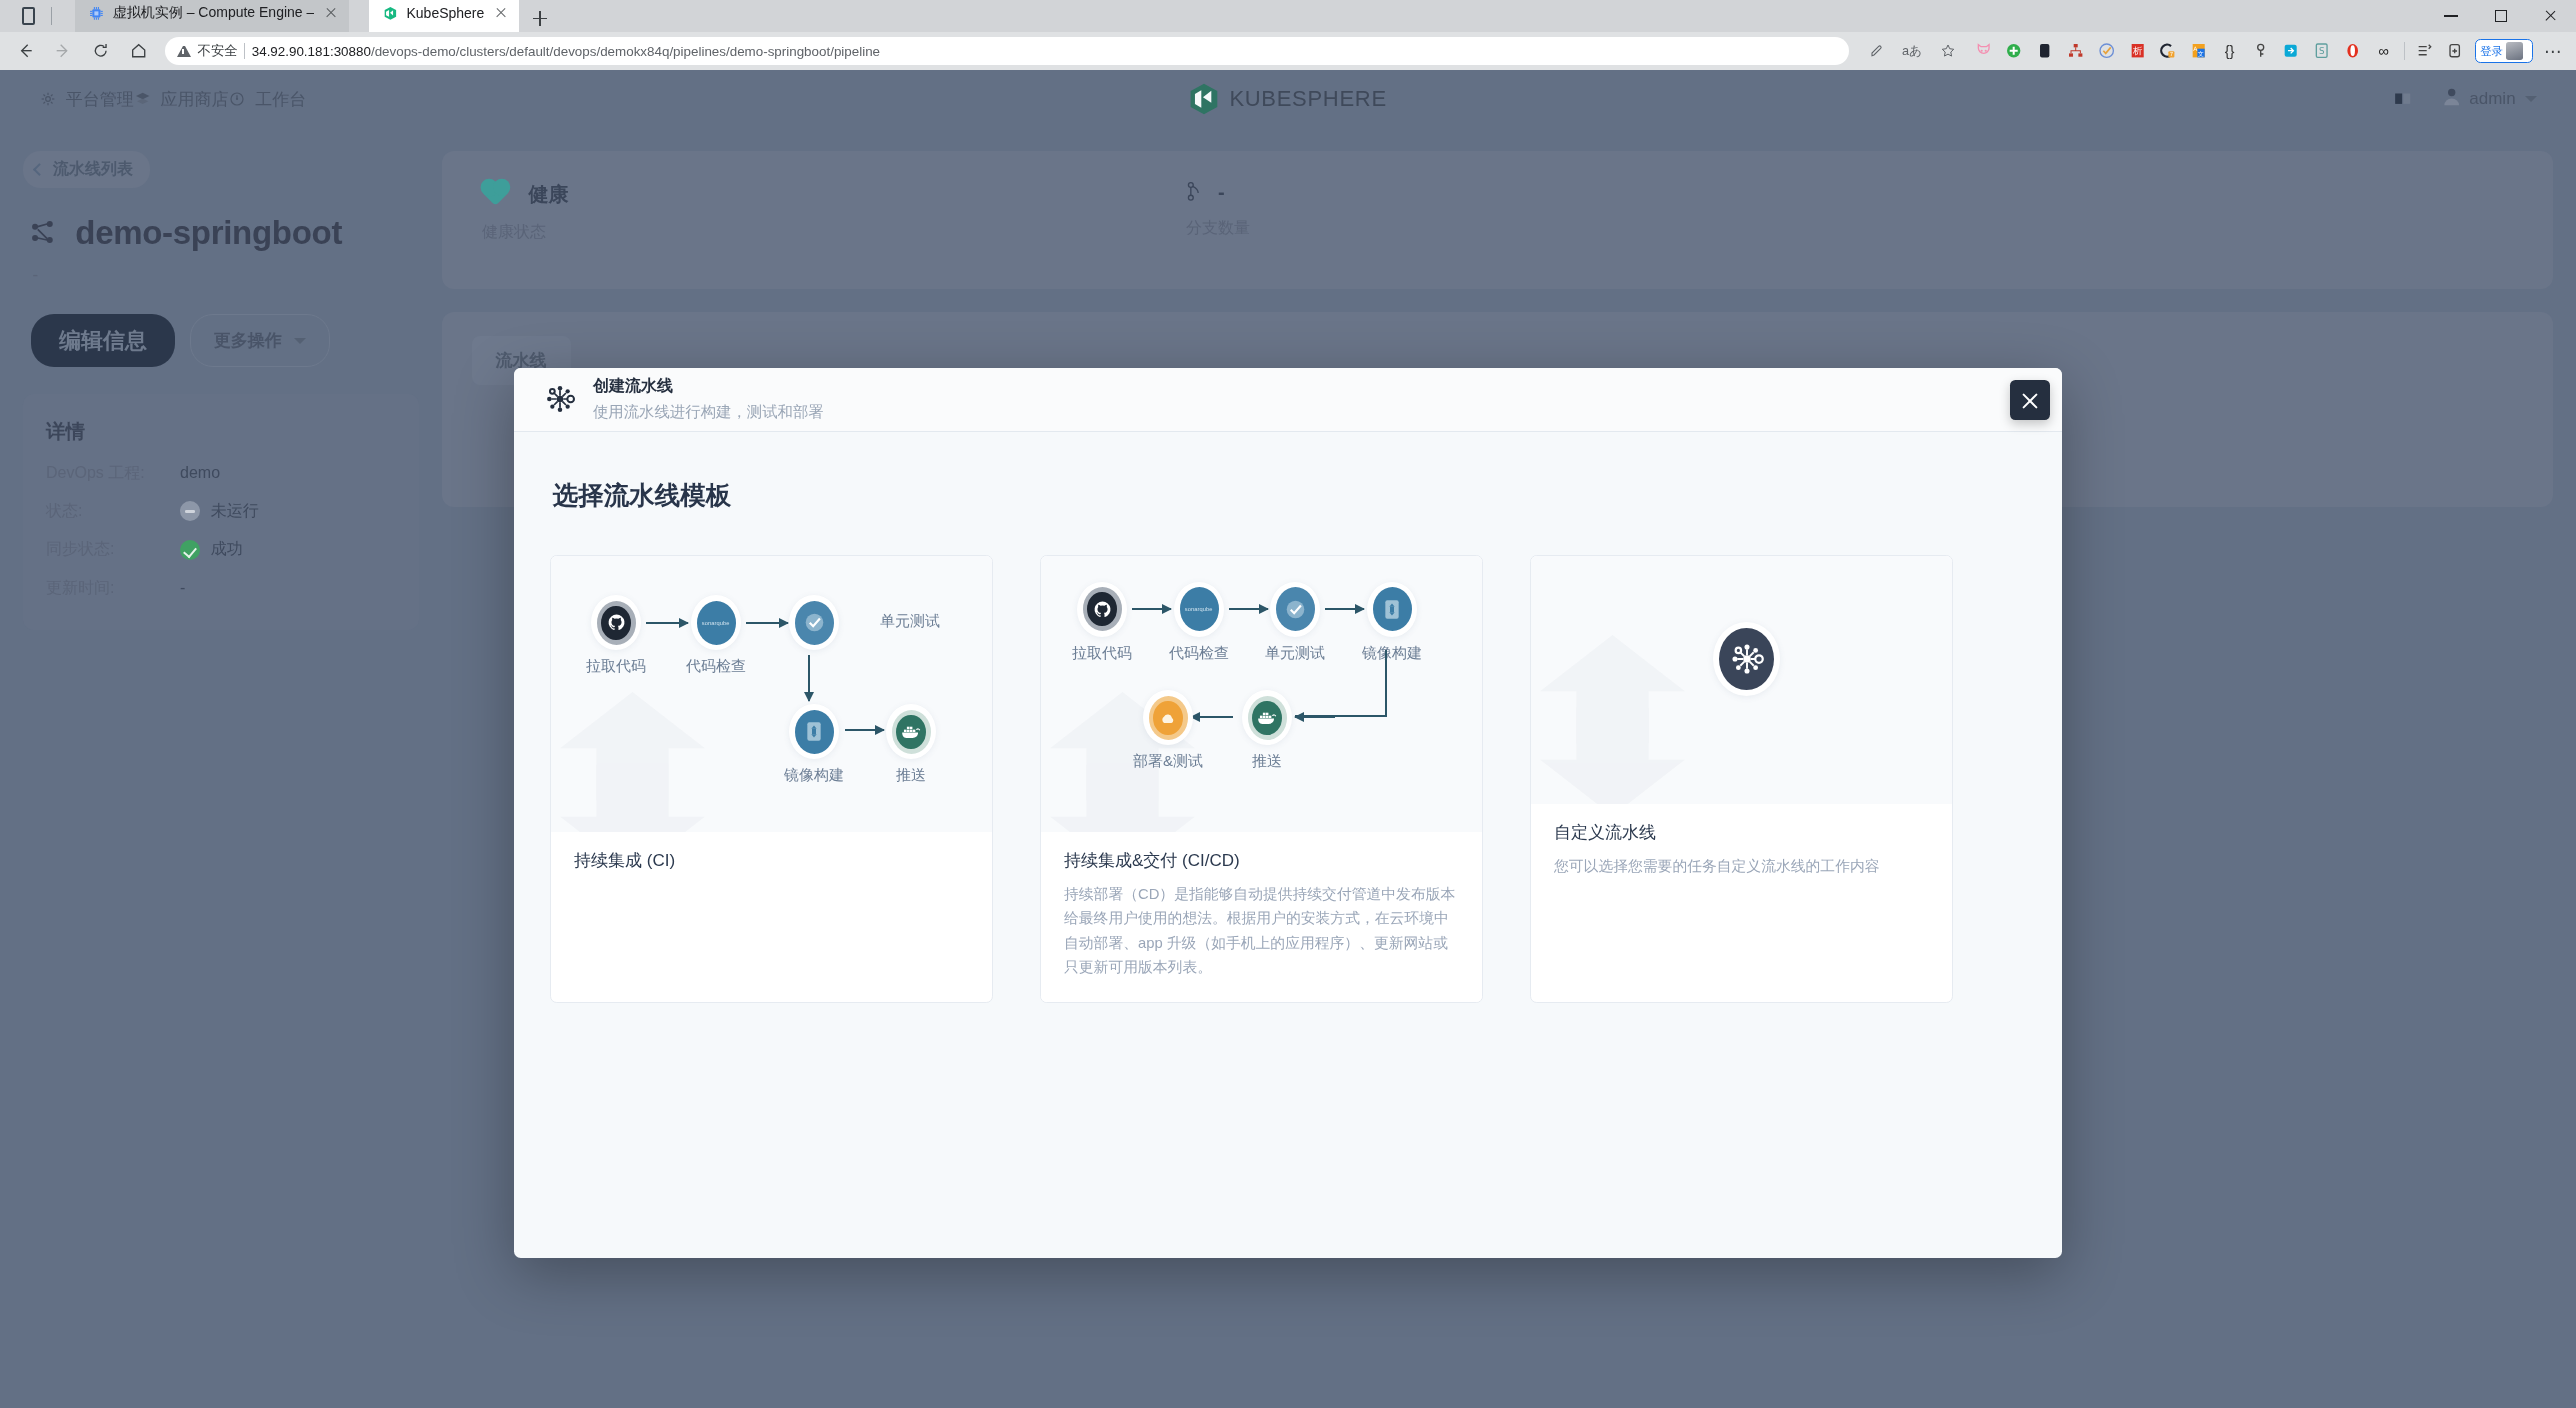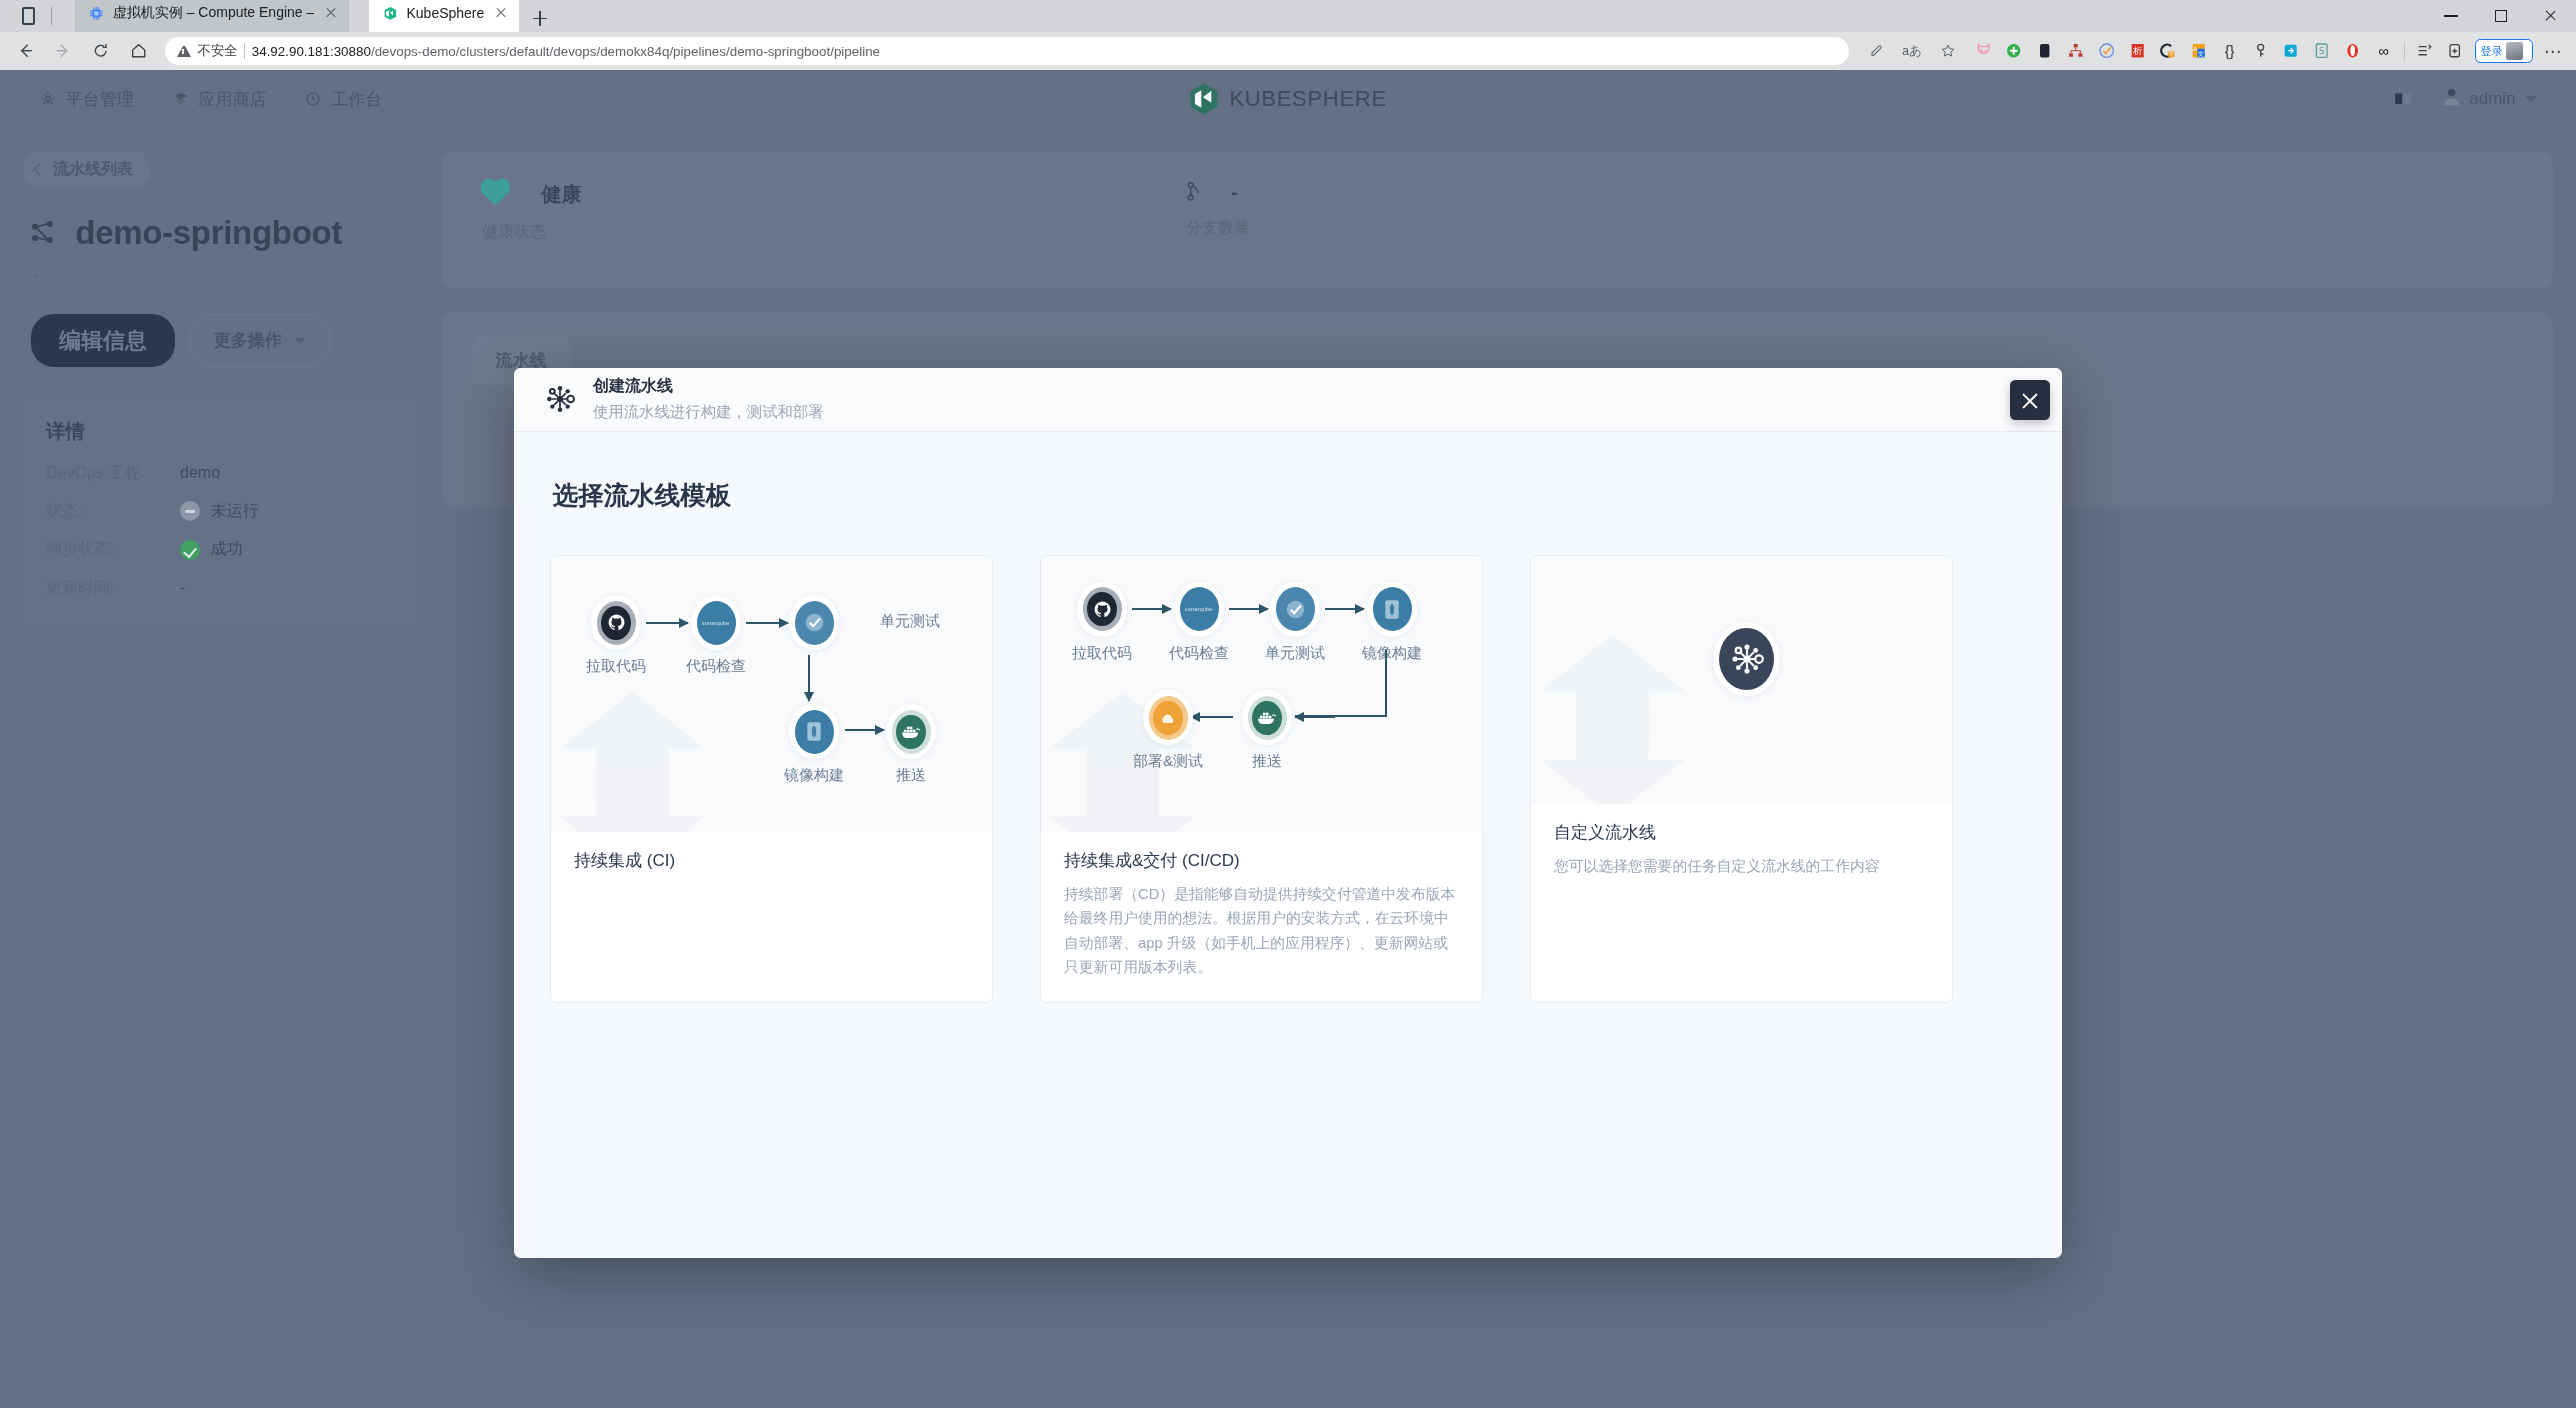--- a/index.html
+++ b/index.html
@@ -103,21 +103,21 @@
     position: relative; width: 2576px; height: 1339px;
     background: #637085;
   }
   #page-content { position: absolute; inset: 0; }
 
   .ks-nav {
     height: 58px; background: #637085;
     display: flex; align-items: center; padding: 0 39px;
     position: relative;
   }
-  .ks-nav-left { display: flex; align-items: flex-end; gap: 38px; }
+  .ks-nav-left { display: flex; align-items: flex-end; }
   .ks-nav-item { display: flex; align-items: center; gap: 9.4px; font-size: 17px; color: #4a5568; }
   .ks-nav-ico { width: 17.4px; height: 17.4px; display:flex; align-items:center; justify-content:center; color:#4a5568; }
   .ks-logo {
     position: absolute; left: 50%; top: 50%; transform: translate(-50%,-50%);
     display: flex; align-items: center; gap: 10.7px;
   }
   .ks-logo-text { font-size: 22px; letter-spacing: 0.7px; color: #3f495a; font-weight: 400; }
   .ks-nav-right { margin-left: auto; display: flex; align-items: center; gap: 31px; }
   .ks-user { display: flex; align-items: center; gap: 9.4px; font-size: 17px; color: #4a5568; }
   .caret-down {
@@ -163,21 +163,21 @@
   .dot-green::after {
     content:""; position:absolute; left:6px; top:4.7px; width:6px; height:10px;
     border-right:2px solid #e6f3ea; border-bottom:2px solid #e6f3ea; transform: rotate(40deg);
   }
 
   .ks-main { flex: 1; }
   .stat-card {
     background: #6a7589; border-radius: 12px; height: 138px; display: flex; padding: 29.5px 40px; gap: 0;
   }
   .stat { width: 704px; }
-  .stat-top { display: flex; align-items: center; gap: 26px; }
+  .stat-top { display: flex; align-items: center; gap: 13px; }
   .stat-val { font-size: 20px; font-weight: 700; color: #3b465a; }
   .stat-lbl { margin-top: 14.8px; font-size: 16px; color: #58melt; color: #5a6478; }
   .heart {
     width: 17.4px; height: 17.4px; background: #3e9e9a; position: relative; transform: rotate(-45deg);
     border-radius: 0 0 0 4px; margin-left: 5.4px;
   }
   .heart::before, .heart::after { content:""; position:absolute; width:17.4px; height:17.4px; background:#3e9e9a; border-radius:50%; }
   .heart::before { top: -8.7px; left: 0; }
   .heart::after  { left: 8.7px; top: 0; }
   .tabs-card {

